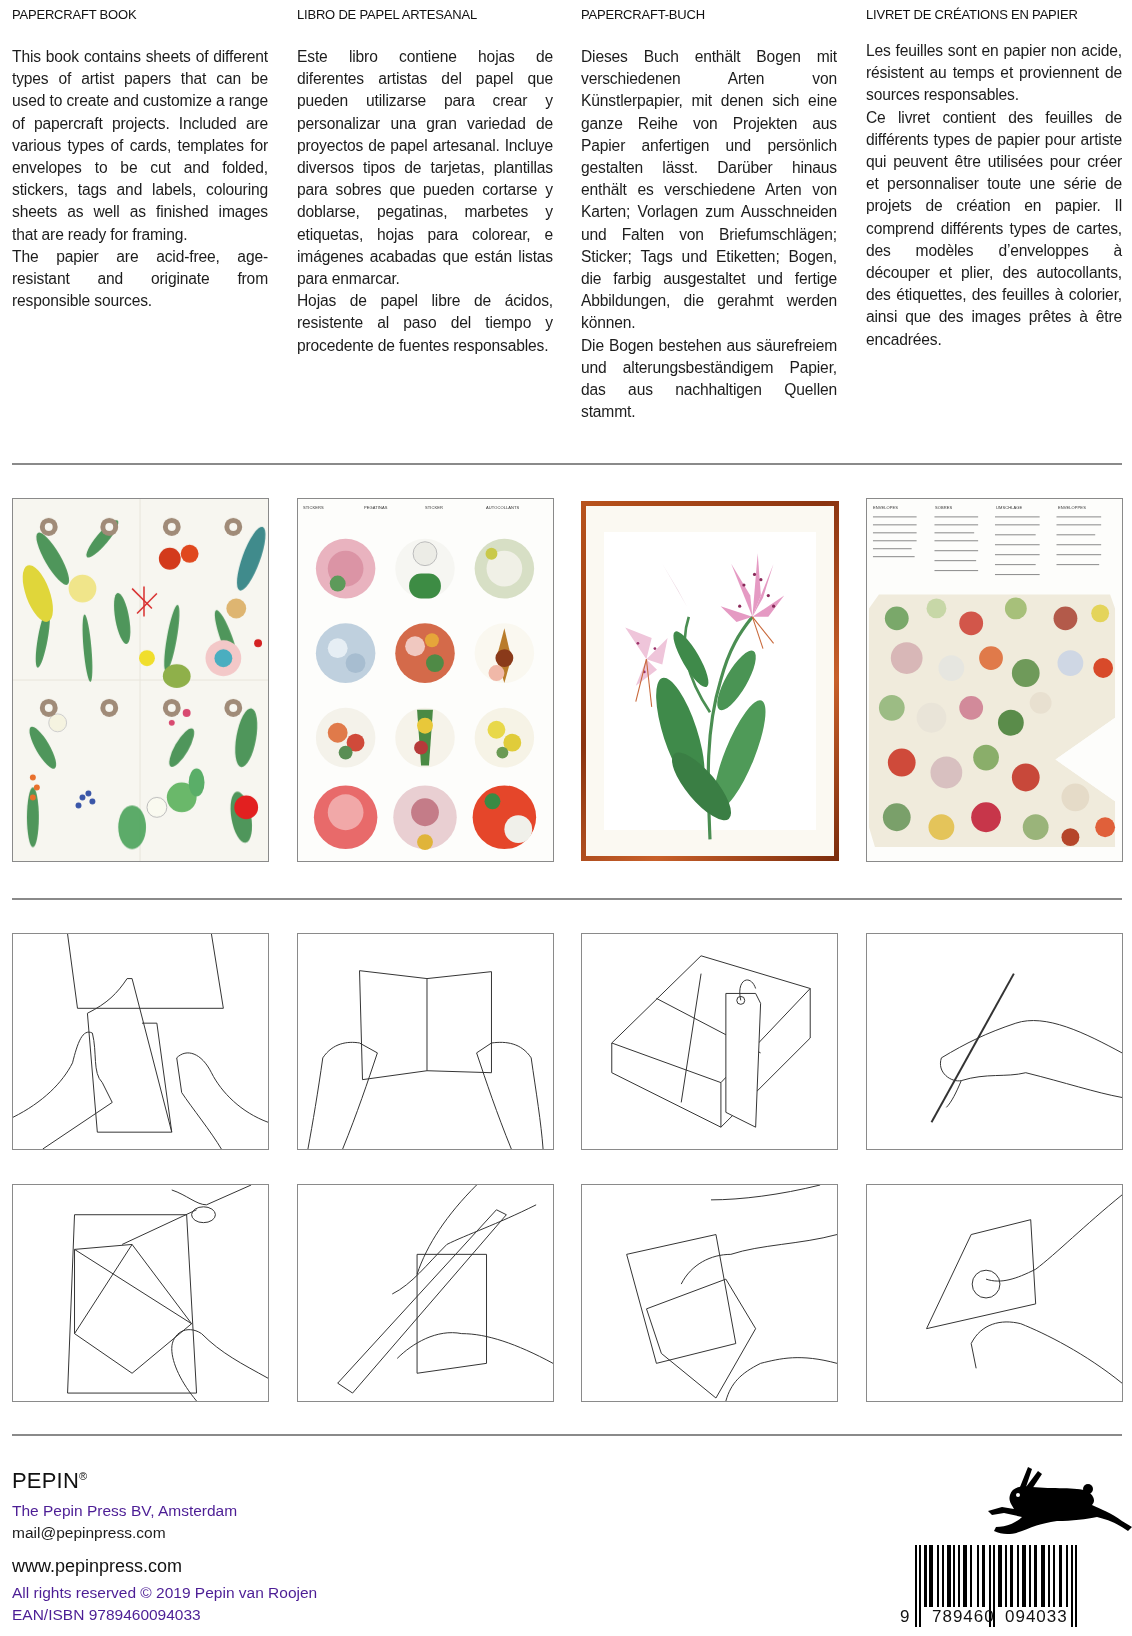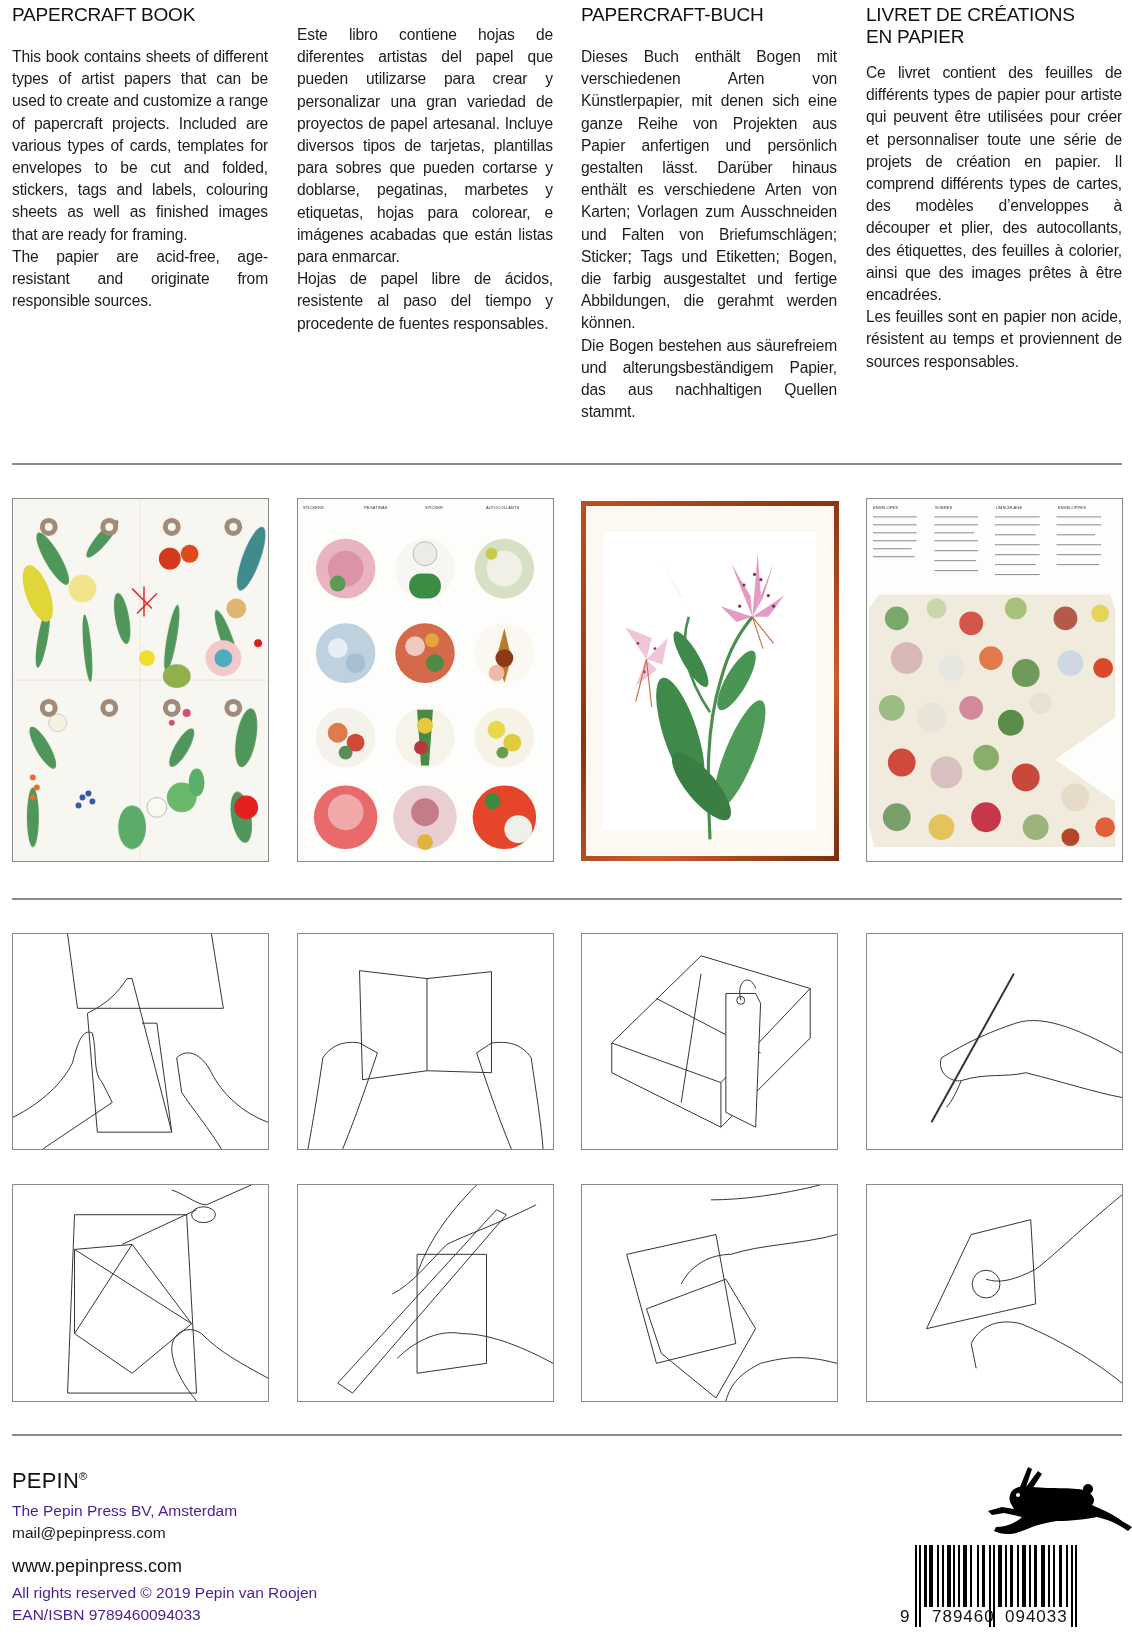--- a/index.html
+++ b/index.html
@@ -1,20 +1,20 @@
 <!DOCTYPE html>
 <html><head>
 <meta charset="utf-8">
 <style>
   * { box-sizing: border-box; margin: 0; padding: 0; }
   html, body { width: 1132px; height: 1636px; background: #ffffff; overflow: hidden; }
   body { position: relative; font-family: "Liberation Sans", "DejaVu Sans", sans-serif; color: #1a1a1a; }
 
   .col { position: absolute; top: 4px; width: 256px; }
-  .col h2 { font-weight: normal; font-size: 19px; line-height: 22px; letter-spacing: -0.2px; color: #111; }
+  .col h2 { font-weight: normal; font-size: 13px; line-height: 22px; letter-spacing: -0.2px; color: #111; }
   .col .body { margin-top: 20px; font-size: 15.6px; line-height: 22.2px; text-align: justify; hyphens: manual; color: #1c1c1c; letter-spacing: -0.15px; }
   .col .body p { margin: 0; }
   #col-fr .body { margin-top: 14px; }
 
   .rule { position: absolute; left: 12px; width: 1110px; height: 2px; background: #8a8a8a; }
 
   .panel { position: absolute; border: 1.5px solid #8a8a8a; background: #fdfdfb; overflow: hidden; }
   .img-row .panel { top: 498px; height: 364px; width: 257px; }
   .la-row1 .panel { top: 933px; height: 217px; width: 257px; background: #fff; }
   .la-row2 .panel { top: 1184px; height: 218px; width: 257px; background: #fff; }
@@ -44,39 +44,40 @@
 
 <section class="col" id="col-en" style="left:12px;">
   <h2>PAPERCRAFT BOOK</h2>
   <div class="body">
     <p>This book contains sheets of different types of artist papers that can be used to create and customize a range of papercraft projects. Included are various types of cards, templates for envelopes to be cut and folded, stickers, tags and labels, colouring sheets as well as finished images that are ready for framing.</p>
     <p>The papier are acid-free, age-resistant and originate from responsible sources.</p>
   </div>
 </section>
 
 <section class="col" id="col-es" style="left:297px;">
+  <h2>LIBRO DE PAPEL ARTESANAL</h2>
   <div class="body">
     <p>Este libro contiene hojas de diferentes artistas del papel que pueden utilizarse para crear y personalizar una gran variedad de proyectos de papel artesanal. Incluye diversos tipos de tarjetas, plantillas para sobres que pueden cortarse y doblarse, pegatinas, marbetes y etiquetas, hojas para colorear, e imágenes acabadas que están listas para enmarcar.</p>
     <p>Hojas de papel libre de ácidos, resistente al paso del tiempo y procedente de fuentes responsables.</p>
   </div>
 </section>
 
 <section class="col" id="col-de" style="left:581px;">
   <h2>PAPERCRAFT-BUCH</h2>
   <div class="body">
     <p>Dieses Buch enthält Bogen mit verschiedenen Arten von Künstlerpapier, mit denen sich eine ganze Reihe von Projekten aus Papier anfertigen und persönlich gestalten lässt. Darüber hinaus enthält es verschiedene Arten von Karten; Vorlagen zum Ausschneiden und Falten von Briefumschlägen; Sticker; Tags und Etiketten; Bogen, die farbig ausgestaltet und fertige Abbildungen, die gerahmt werden können.</p>
     <p>Die Bogen bestehen aus säurefreiem und alterungsbeständigem Papier, das aus nachhaltigen Quellen stammt.</p>
   </div>
 </section>
 
 <section class="col" id="col-fr" style="left:866px; width:256px;">
   <h2 style="width:220px;">LIVRET DE CRÉATIONS EN PAPIER</h2>
   <div class="body">
+    <p>Les feuilles sont en papier non acide, résistent au temps et proviennent de sources responsables.</p>
     <p>Ce livret contient des feuilles de différents types de papier pour artiste qui peuvent être utilisées pour créer et personnaliser toute une série de projets de création en papier. Il comprend différents types de cartes, des modèles d’enveloppes à découper et plier, des autocollants, des étiquettes, des feuilles à colorier, ainsi que des images prêtes à être encadrées.</p>
-    <p>Les feuilles sont en papier non acide, résistent au temps et proviennent de sources responsables.</p>
   </div>
 </section>
 
 <div class="rule" style="top:463px;"></div>
 
 <div class="img-row">
 
   <div class="panel p1">
     <svg viewBox="0 0 257 364" preserveAspectRatio="none">
       <rect width="257" height="364" fill="#f7f6f0"></rect>

